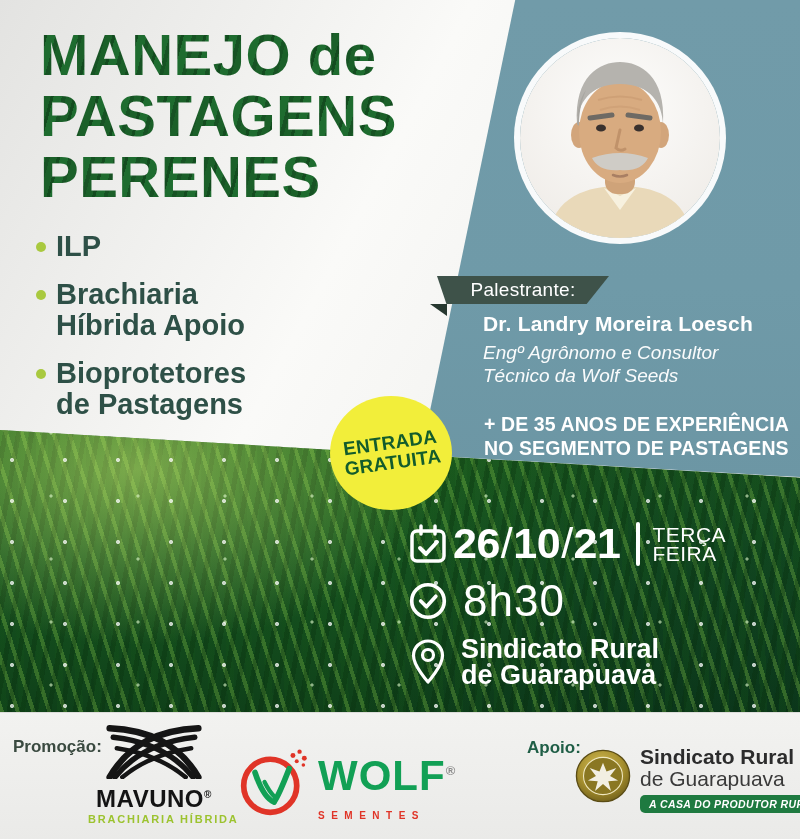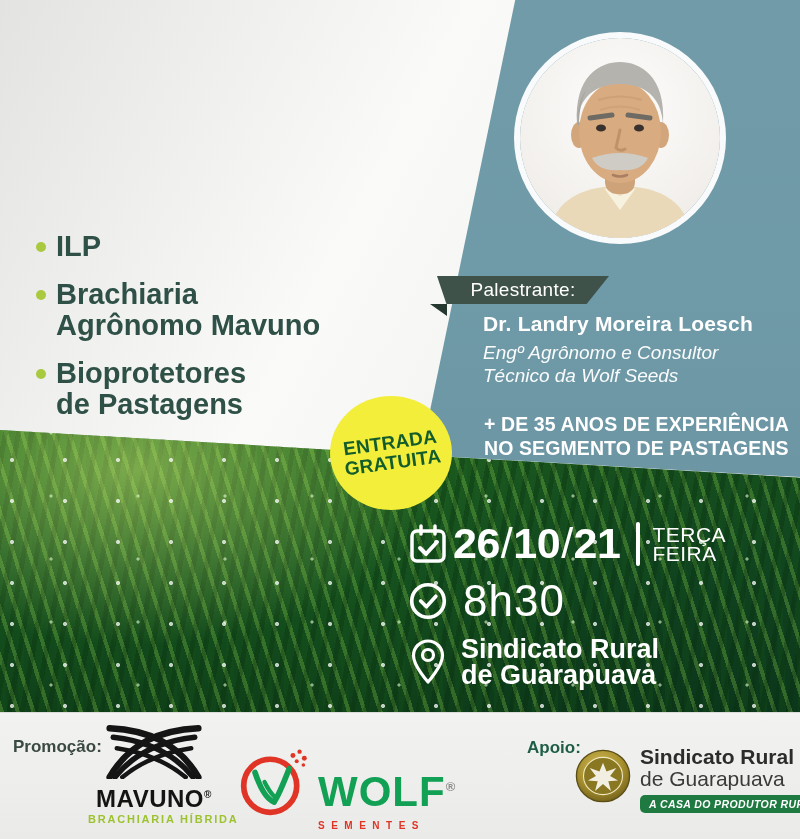--- a/index.html
+++ b/index.html
@@ -95,21 +95,21 @@
     background:linear-gradient(180deg,#f2f2f0 0%,#eaeae8 100%);
     border-top:1px solid #dcdcda;
   }
   .promo-label{position:absolute;left:13px;top:24px;font-size:17px;font-weight:700;color:#3a4a40;text-align:center;}
   .mavuno{position:absolute;left:88px;top:8px;width:132px;text-align:center;}
   .mavuno .mname{font-size:24px;font-weight:800;color:#141414;letter-spacing:0.5px;line-height:24px;}
   .mavuno .mname sup{font-size:10px;font-weight:700;}
   .mavuno .mtag{font-size:11px;font-weight:700;color:#9cc32f;letter-spacing:1.8px;margin-top:2px;white-space:nowrap;}
   .wolf{position:absolute;left:238px;top:30px;display:flex;align-items:flex-start;}
   .wolf .wcol{margin-left:8px;}
-  .wolf .wname{font-size:42px;line-height:44px;font-weight:800;color:#12a055;letter-spacing:1px;margin-top:22px;}
+  .wolf .wname{font-size:42px;line-height:56px;font-weight:800;color:#12a055;letter-spacing:1px;}
   .wolf .wname sup{font-size:13px;color:#8a8a8a;font-weight:700;letter-spacing:0;}
   .wolf .wtag{font-size:10px;font-weight:700;color:#e03427;letter-spacing:6.5px;margin-top:6px;}
   .apoio-label{position:absolute;left:527px;top:25px;font-size:17px;font-weight:700;color:#1f5e46;}
   .sind{position:absolute;left:572px;top:33px;display:flex;align-items:flex-start;}
   .sind .scol{margin-left:6px;}
   .sind .sname1{font-size:21px;line-height:22px;font-weight:800;color:#2c2c2c;}
   .sind .sname2{font-size:21px;line-height:22px;font-weight:400;color:#3a3a3a;}
   .sind .sbanner{
     margin-top:5px;display:inline-block;background:#1e7a40;border-radius:5px;
     color:#fff;font-size:10.5px;font-weight:800;font-style:italic;letter-spacing:0.4px;
@@ -117,33 +117,38 @@
   }
 </style>
 </head>
 <body>
 
 <div class="canvas">
 
   <div class="grass"></div>
   <div class="teal"></div>
 
+  <div class="title">
+    <div>MANEJO de</div>
+    <div>PASTAGENS</div>
+    <div>PERENES</div>
+  </div>
 
   <div class="topics">
     <div class="topic">
       <span class="dot"></span>
       <div class="t-lines">
         <div>ILP</div>
       </div>
     </div>
     <div class="topic">
       <span class="dot"></span>
       <div class="t-lines">
         <div>Brachiaria</div>
-        <div>Agrônomo Mavuno</div>
+        <div>Híbrida Apoio</div>
       </div>
     </div>
     <div class="topic">
       <span class="dot"></span>
       <div class="t-lines">
         <div>Bioprotetores</div>
         <div>de Pastagens</div>
       </div>
     </div>
   </div>

